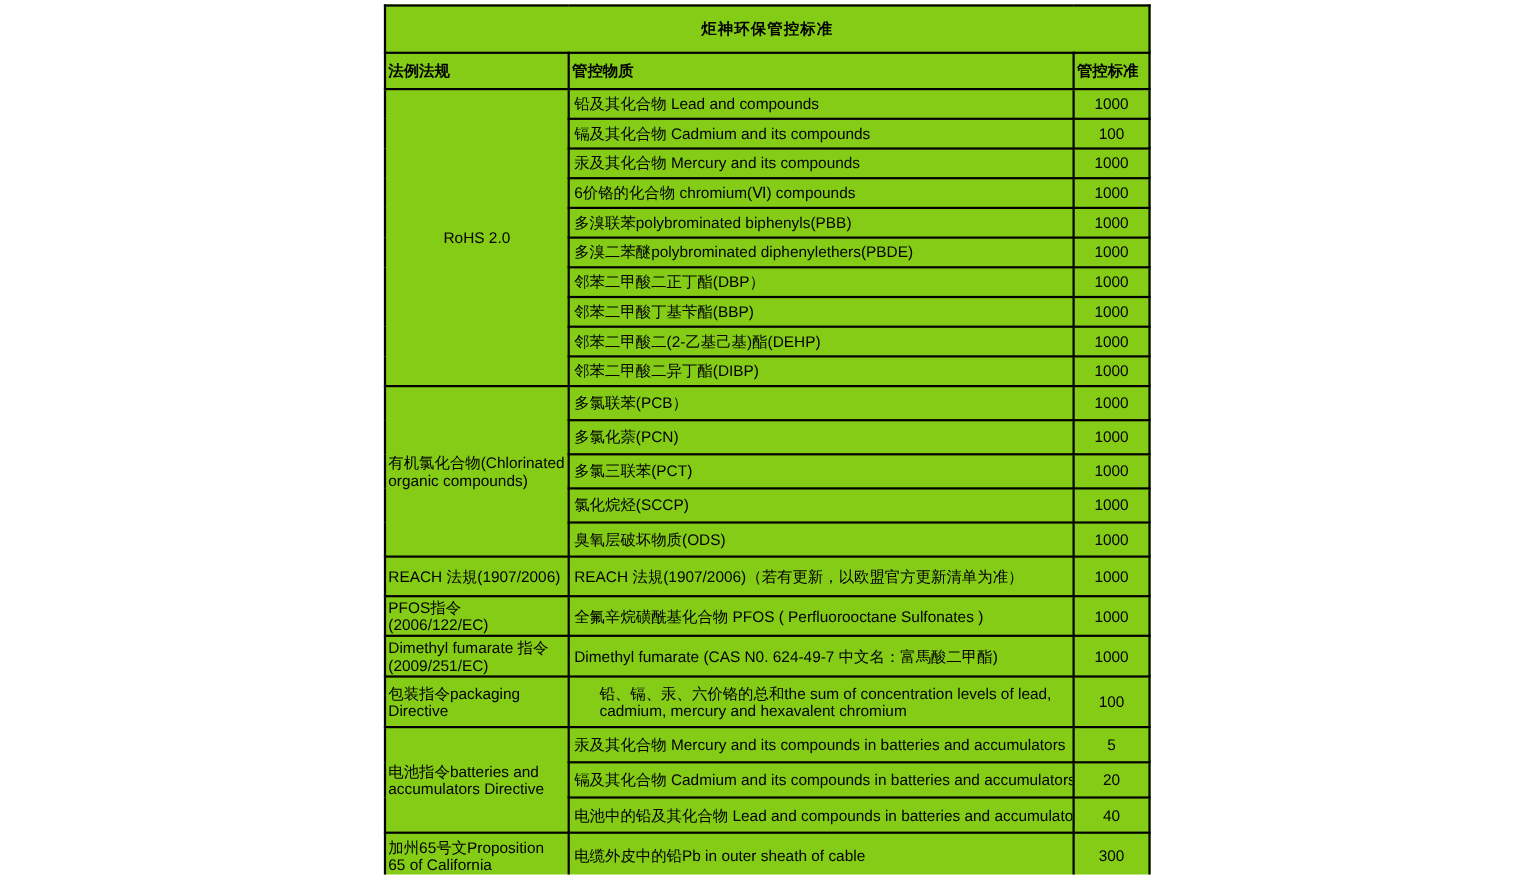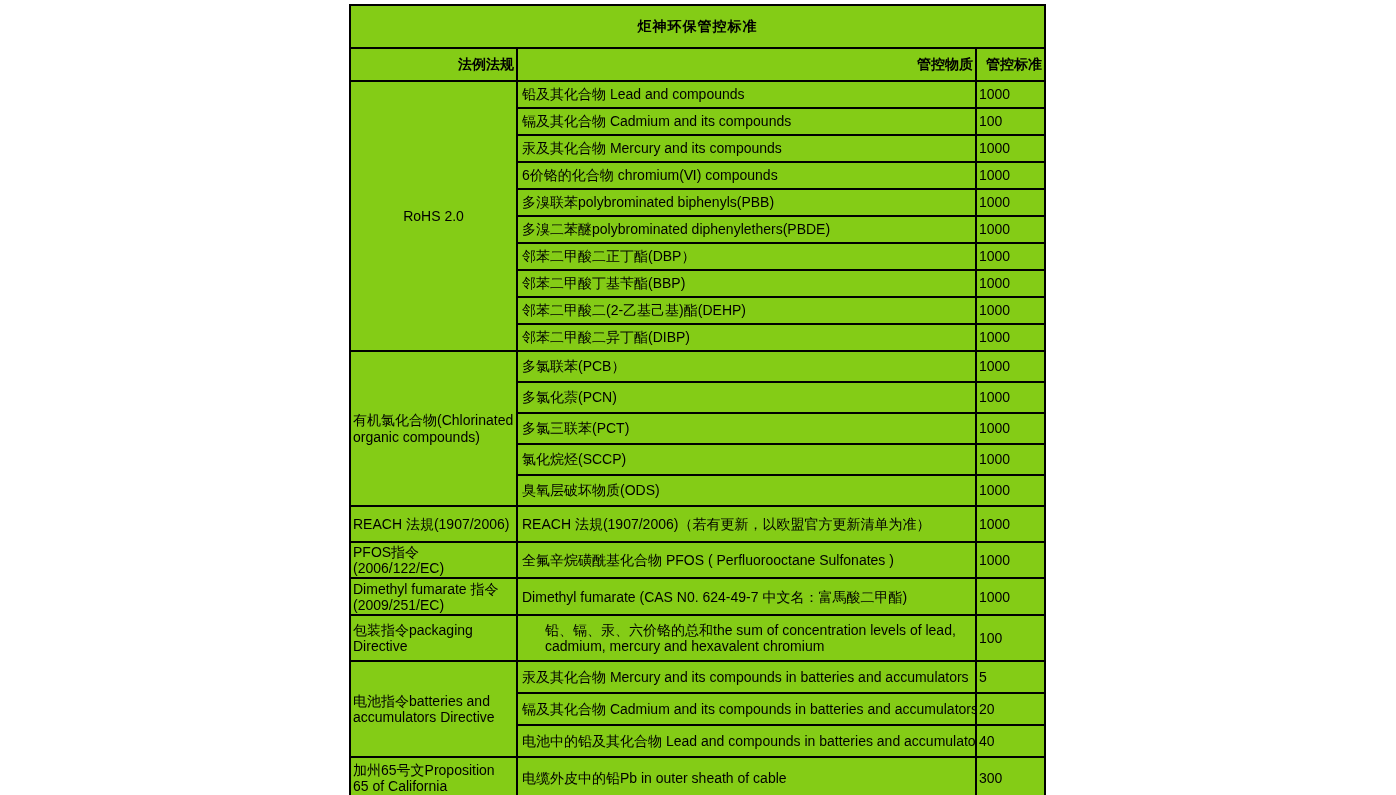--- a/index.html
+++ b/index.html
@@ -38,39 +38,39 @@
 
   td.title-cell {
     height: 43px;
     text-align: center;
     font-weight: bold;
     font-size: 30px;
     letter-spacing: 1px;
   }
   th.col-header {
     height: 33px;
-    text-align: right;
+    text-align: left;
     font-weight: bold;
     font-size: 14px;
     padding: 0 2px;
   }
   td.reg-cell {
     text-align: left;
     padding: 1px 2px;
     word-break: break-word;
   }
   td.reg-cell.center { text-align: center; }
   td.sub-cell { padding: 0; }
   td.sub-cell .sub-text {
     padding: 1px 4px;
     white-space: nowrap;
     overflow: hidden;
   }
   tr.g5 td.sub-cell .sub-text { white-space: normal; margin-left: 23px; }
-  td.lim-cell { padding: 0 2px; }
+  td.lim-cell { text-align: center; padding: 0 2px; }
 
   
   tr.g0 td { height: 27px; }
   tr.g1 td { height: 31px; }
   tr.g2 td { height: 36px; }
   tr.g3 td { height: 35px; margin-top: 15px; }
   tr.g4 td { height: 37px; }
   tr.g5 td { height: 46px; }
   tr.g6 td { height: 32px; }
   tr.g7 td { height: 42px; }

